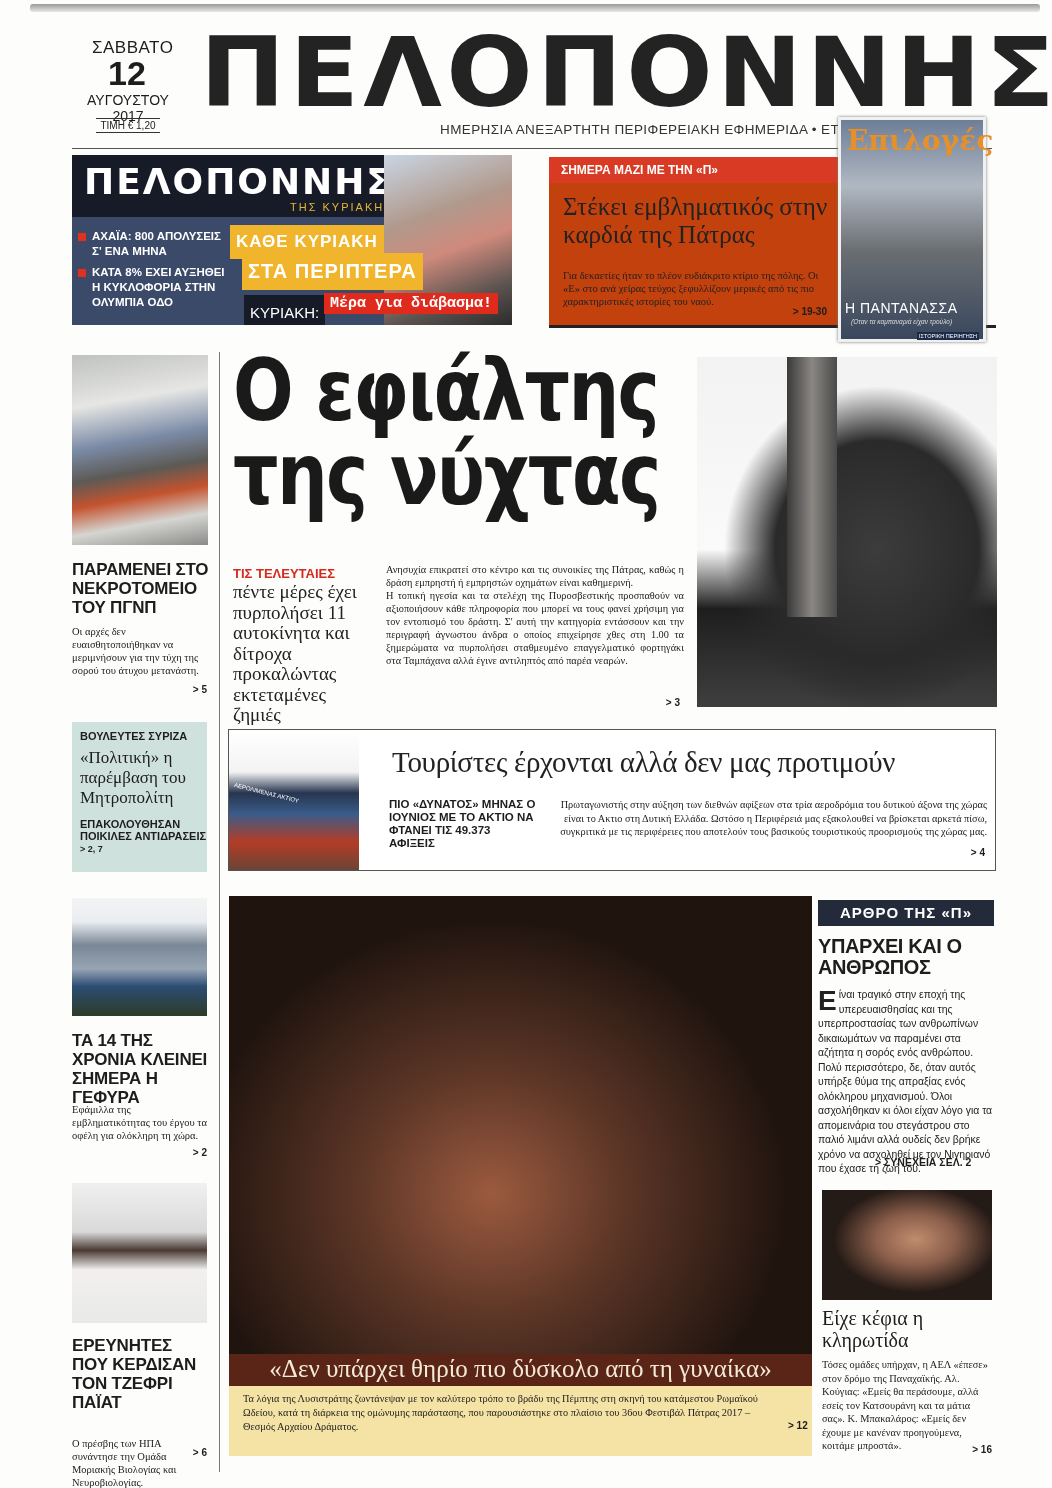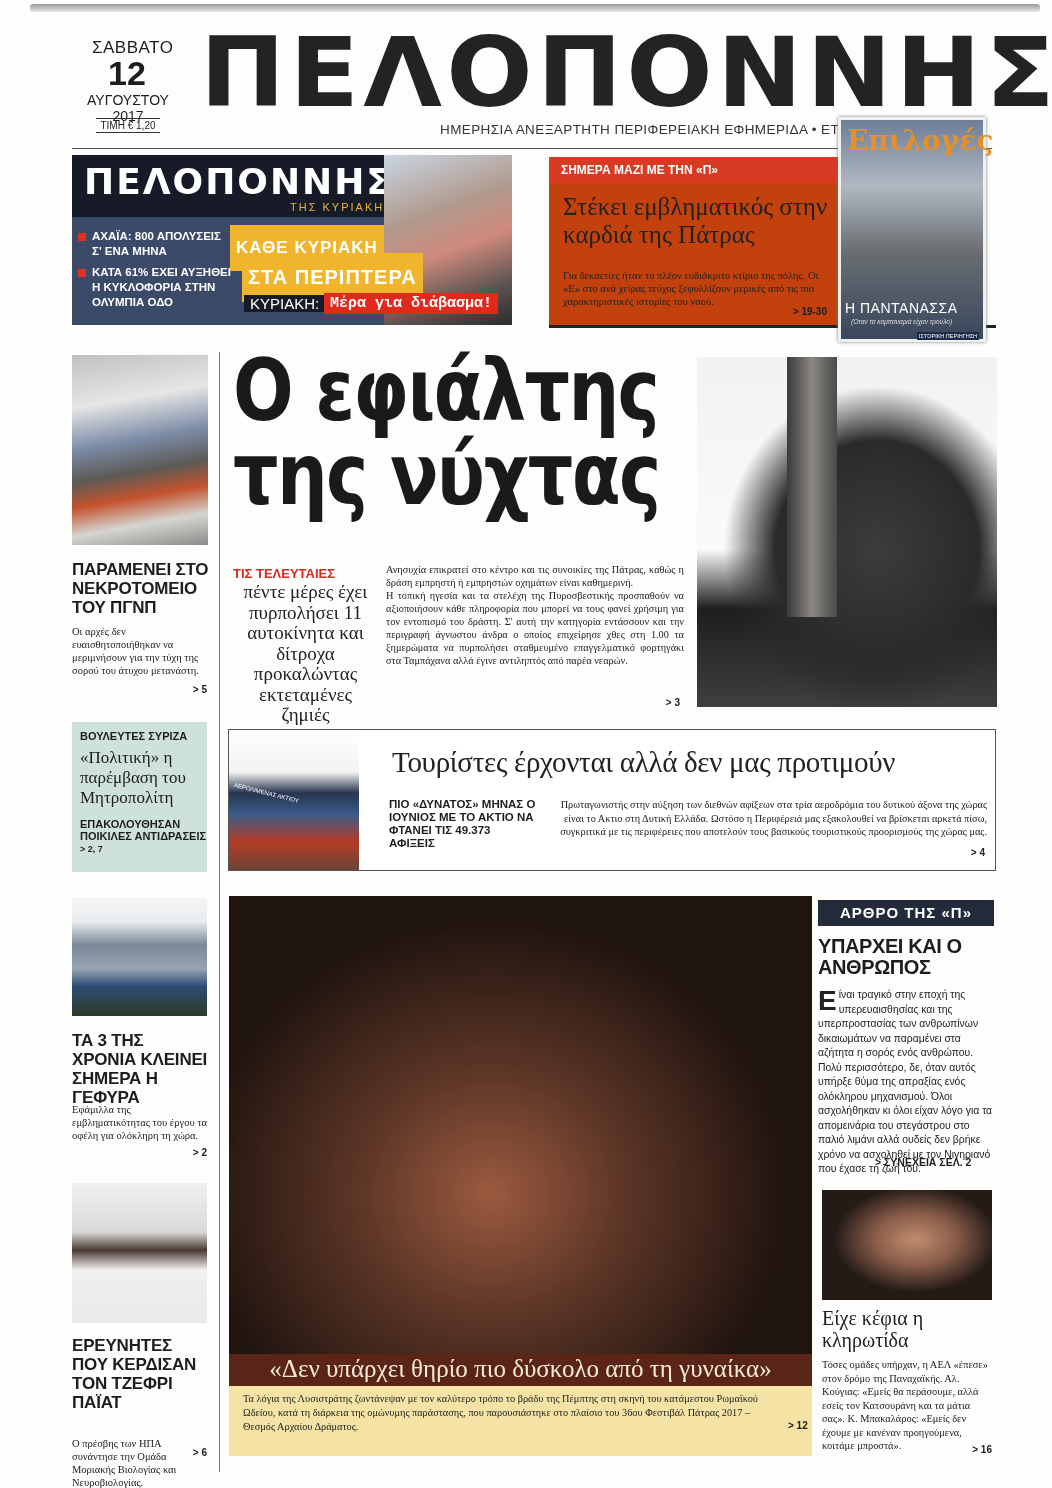--- a/index.html
+++ b/index.html
@@ -19,22 +19,22 @@
   .rule-top { left: 72px; top: 148px; width: 920px; height: 1px; background: #555; }
 
   
   .promo { left: 72px; top: 155px; width: 440px; height: 170px; background: #3c4a6a; overflow: hidden; }
   .promo-head { left: 0; top: 0; width: 330px; height: 62px; background: #161b27; }
   .promo-title { left: 12px; top: 6px; font-size: 36px; color: #fff; font-weight: bold; letter-spacing: 2px; font-family: "DejaVu Sans", sans-serif; }
   .promo-sub { left: 218px; top: 46px; font-size: 11px; color: #e8b530; letter-spacing: 2px; }
   .promo-photo { left: 312px; top: 0; width: 130px; height: 170px; background: linear-gradient(160deg, #c9d5e3 0%, #b0998c 35%, #cf8a7c 55%, #5b5350 80%, #2b2b2b 100%); }
   .promo-bullet { width: 8px; height: 8px; background: #e03020; }
   .promo-item { font-size: 11.5px; color: #fff; font-weight: bold; line-height: 15px; }
-  .promo-yellow { background: #f1b52d; color: #fff; font-weight: bold; font-size: 17px; padding: 13px 6px; letter-spacing: 1px; }
-  .promo-kyr { left: 222px; top: 140px; background: #161b27; color: #fff; font-size: 15px; padding: 0 6px; }
+  .promo-yellow { background: #f1b52d; color: #fff; font-weight: bold; font-size: 17px; padding: 7px 6px; letter-spacing: 1px; }
+  .promo-kyr { left: 222px; top: 140px; background: #161b27; color: #fff; font-size: 15px; padding: 9px 6px; }
   .promo-red { left: 296px; top: 138px; background: #e02a1c; color: #fff; font-size: 15px; font-weight: bold; padding: 2px 6px; }
 
   
   .today { left: 549px; top: 157px; width: 290px; height: 168px; background: #c2410c; }
   .today-bar { left: 0; top: 0; width: 100%; height: 26px; background: #d93a23; color: #fff; font-weight: bold; font-size: 12px; padding: 6px 12px; }
   .today-title { left: 14px; top: 36px; font-size: 25px; line-height: 28px; color: #222; width: 270px; }
   .today-body { left: 14px; top: 112px; width: 262px; font-size: 10.5px; line-height: 13px; color: #222; }
   .today-ref { right: 12px; bottom: 8px; font-size: 10px; font-weight: bold; }
   .mag { left: 838px; top: 117px; width: 148px; height: 225px; background: linear-gradient(#6d7e97 0%, #b0b8c2 30%, #6a6e72 60%, #39475d 100%); border: 3px solid #f0f0f0; box-shadow: 0 0 3px #777; }
   .mag-logo { left: 6px; top: 4px; font-size: 28px; color: #e7902a; font-weight: bold; font-family: "DejaVu Serif", serif; }
@@ -50,21 +50,21 @@
   .left-body { font-size: 10.5px; line-height: 13px; color: #222; }
   .ref { font-size: 10px; font-weight: bold; text-align: right; }
   .syriza { left: 72px; top: 722px; width: 135px; height: 150px; background: #cfe1dd; }
   .syriza-kicker { left: 8px; top: 8px; font-size: 11px; font-weight: bold; }
   .syriza-title { left: 8px; top: 26px; font-size: 17px; line-height: 20px; width: 126px; }
   .syriza-foot { left: 8px; top: 96px; font-size: 11px; font-weight: bold; line-height: 12px; width: 130px; }
 
   
   .headline { left: 233px; top: 348px; font-size: 86px; line-height: 84px; font-weight: bold; color: #1a1a1a; letter-spacing: -2px; transform: scaleX(0.83); transform-origin: left top; font-family: "DejaVu Sans", sans-serif; white-space: nowrap; }
   .kicker-red { left: 233px; top: 566px; color: #d62a1e; font-weight: bold; font-size: 13px; }
-  .lede { left: 233px; top: 582px; font-size: 19px; line-height: 20.5px; width: 145px; color: #222; text-align: center; }
+  .lede { left: 233px; top: 582px; font-size: 19px; line-height: 20.5px; width: 145px; color: #222; }
   .main-body { left: 386px; top: 563px; width: 298px; font-size: 10.3px; line-height: 13px; color: #222; text-align: justify; }
   .photo-moto { left: 697px; top: 357px; width: 300px; height: 350px; background: radial-gradient(ellipse at 60% 55%, #3c3c3c 0%, #2a2a2a 40%, transparent 60%), linear-gradient(180deg, #f2f2f2 0%, #fafafa 55%, #1e1e1e 72%, #3f3f3f 100%); }
   .photo-moto .pillar { left: 90px; top: 0; width: 50px; height: 260px; background: linear-gradient(90deg, #3a3a3a, #8a8783, #4a4a4a); }
 
   
   .tour { left: 228px; top: 729px; width: 768px; height: 142px; border: 1px solid #555; background: #fff; }
   .tour-photo { left: 0; top: 0; width: 130px; height: 140px; background: linear-gradient(180deg, #fff 0%, #f3f3f3 30%, #27354f 45%, #3a5c8a 60%, #b43c26 80%, #6b4436 100%); }
   .tour-title { left: 163px; top: 16px; font-size: 29px; font-family: "Liberation Serif", serif; color: #222; letter-spacing: -0.3px; }
   .tour-kicker { left: 160px; top: 68px; font-size: 11.5px; font-weight: bold; line-height: 13px; width: 150px; }
   .tour-body { left: 318px; top: 68px; width: 440px; font-size: 10.3px; line-height: 13.5px; color: #222; text-align: right; }
@@ -106,21 +106,21 @@
 
 <div class="abs promo">
   <div class="abs promo-head">
     <div class="abs promo-title">ΠΕΛΟΠΟΝΝΗΣΟΣ</div>
     <div class="abs promo-sub">ΤΗΣ ΚΥΡΙΑΚΗΣ</div>
   </div>
   <div class="abs promo-photo"></div>
   <div class="abs promo-bullet" style="left:6px; top:78px;"></div>
   <div class="abs promo-item" style="left:20px; top:74px; width:140px;">ΑΧΑΪΑ: 800 ΑΠΟΛΥΣΕΙΣ Σ' ΕΝΑ ΜΗΝΑ</div>
   <div class="abs promo-bullet" style="left:6px; top:114px;"></div>
-  <div class="abs promo-item" style="left:20px; top:110px; width:140px;">ΚΑΤΑ 61% ΕΧΕΙ ΑΥΞΗΘΕΙ Η ΚΥΚΛΟΦΟΡΙΑ ΣΤΗΝ ΟΛΥΜΠΙΑ ΟΔΟ</div>
+  <div class="abs promo-item" style="left:20px; top:110px; width:140px;">ΚΑΤΑ 8% ΕΧΕΙ ΑΥΞΗΘΕΙ Η ΚΥΚΛΟΦΟΡΙΑ ΣΤΗΝ ΟΛΥΜΠΙΑ ΟΔΟ</div>
   <div class="abs promo-yellow" style="left:158px; top:70px;">ΚΑΘΕ ΚΥΡΙΑΚΗ</div>
   <div class="abs promo-yellow" style="left:170px; top:98px; font-size:20px;">ΣΤΑ ΠΕΡΙΠΤΕΡΑ</div>
   <div class="abs promo-kyr" style="left:172px;">ΚΥΡΙΑΚΗ:</div>
   <div class="abs promo-red" style="left:252px;font-family:Liberation Mono, monospace;">Μέρα για διάβασμα!</div>
 </div>
 
 <div class="abs today">
   <div class="abs today-bar">ΣΗΜΕΡΑ ΜΑΖΙ ΜΕ ΤΗΝ «Π»</div>
   <div class="abs today-title serif">Στέκει εμβληματικός στην καρδιά της Πάτρας</div>
   <div class="abs today-body serif">Για δεκαετίες ήταν το πλέον ευδιάκριτο κτίριο της πόλης. Οι «Ε» στο ανά χείρας τεύχος ξεφυλλίζουν μερικές από τις πιο χαρακτηριστικές ιστορίες του ναού.</div>
@@ -143,21 +143,21 @@
 <div class="abs syriza">
   <div class="abs syriza-kicker">ΒΟΥΛΕΥΤΕΣ ΣΥΡΙΖΑ</div>
   <div class="abs syriza-title serif">«Πολιτική» η παρέμβαση του Μητροπολίτη</div>
   <div class="abs syriza-foot">
     <span>ΕΠΑΚΟΛΟΥΘΗΣΑΝ ΠΟΙΚΙΛΕΣ ΑΝΤΙΔΡΑΣΕΙΣ</span>
     <span style="font-size:9px;">&gt; 2, 7</span>
   </div>
 </div>
 
 <div class="abs photo-bridge"></div>
-<div class="abs left-head" style="left:72px; top:1031px; width:140px;">ΤΑ 3 ΤΗΣ ΧΡΟΝΙΑ ΚΛΕΙΝΕΙ ΣΗΜΕΡΑ Η ΓΕΦΥΡΑ</div>
+<div class="abs left-head" style="left:72px; top:1031px; width:140px;">ΤΑ 14 ΤΗΣ ΧΡΟΝΙΑ ΚΛΕΙΝΕΙ ΣΗΜΕΡΑ Η ΓΕΦΥΡΑ</div>
 <div class="abs left-body serif" style="left:72px; top:1103px; width:135px;">Εφάμιλλα της εμβληματικότητας του έργου τα οφέλη για ολόκληρη τη χώρα.</div>
 <div class="abs ref" style="left:150px; top:1147px; width:57px;">&gt; 2</div>
 
 <div class="abs photo-lab"></div>
 <div class="abs left-head" style="left:72px; top:1336px; width:140px;">ΕΡΕΥΝΗΤΕΣ ΠΟΥ ΚΕΡΔΙΣΑΝ ΤΟΝ ΤΖΕΦΡΙ ΠΑΪΑΤ</div>
 <div class="abs left-body serif" style="left:72px; top:1405px; width:135px;margin-top:32px;">Ο πρέσβης των ΗΠΑ συνάντησε την Ομάδα Μοριακής Βιολογίας και Νευροβιολογίας.</div>
 <div class="abs ref" style="left:150px; top:1447px; width:57px;">&gt; 6</div>
 
 <div class="abs headline">
   <div>Ο εφιάλτης</div>

